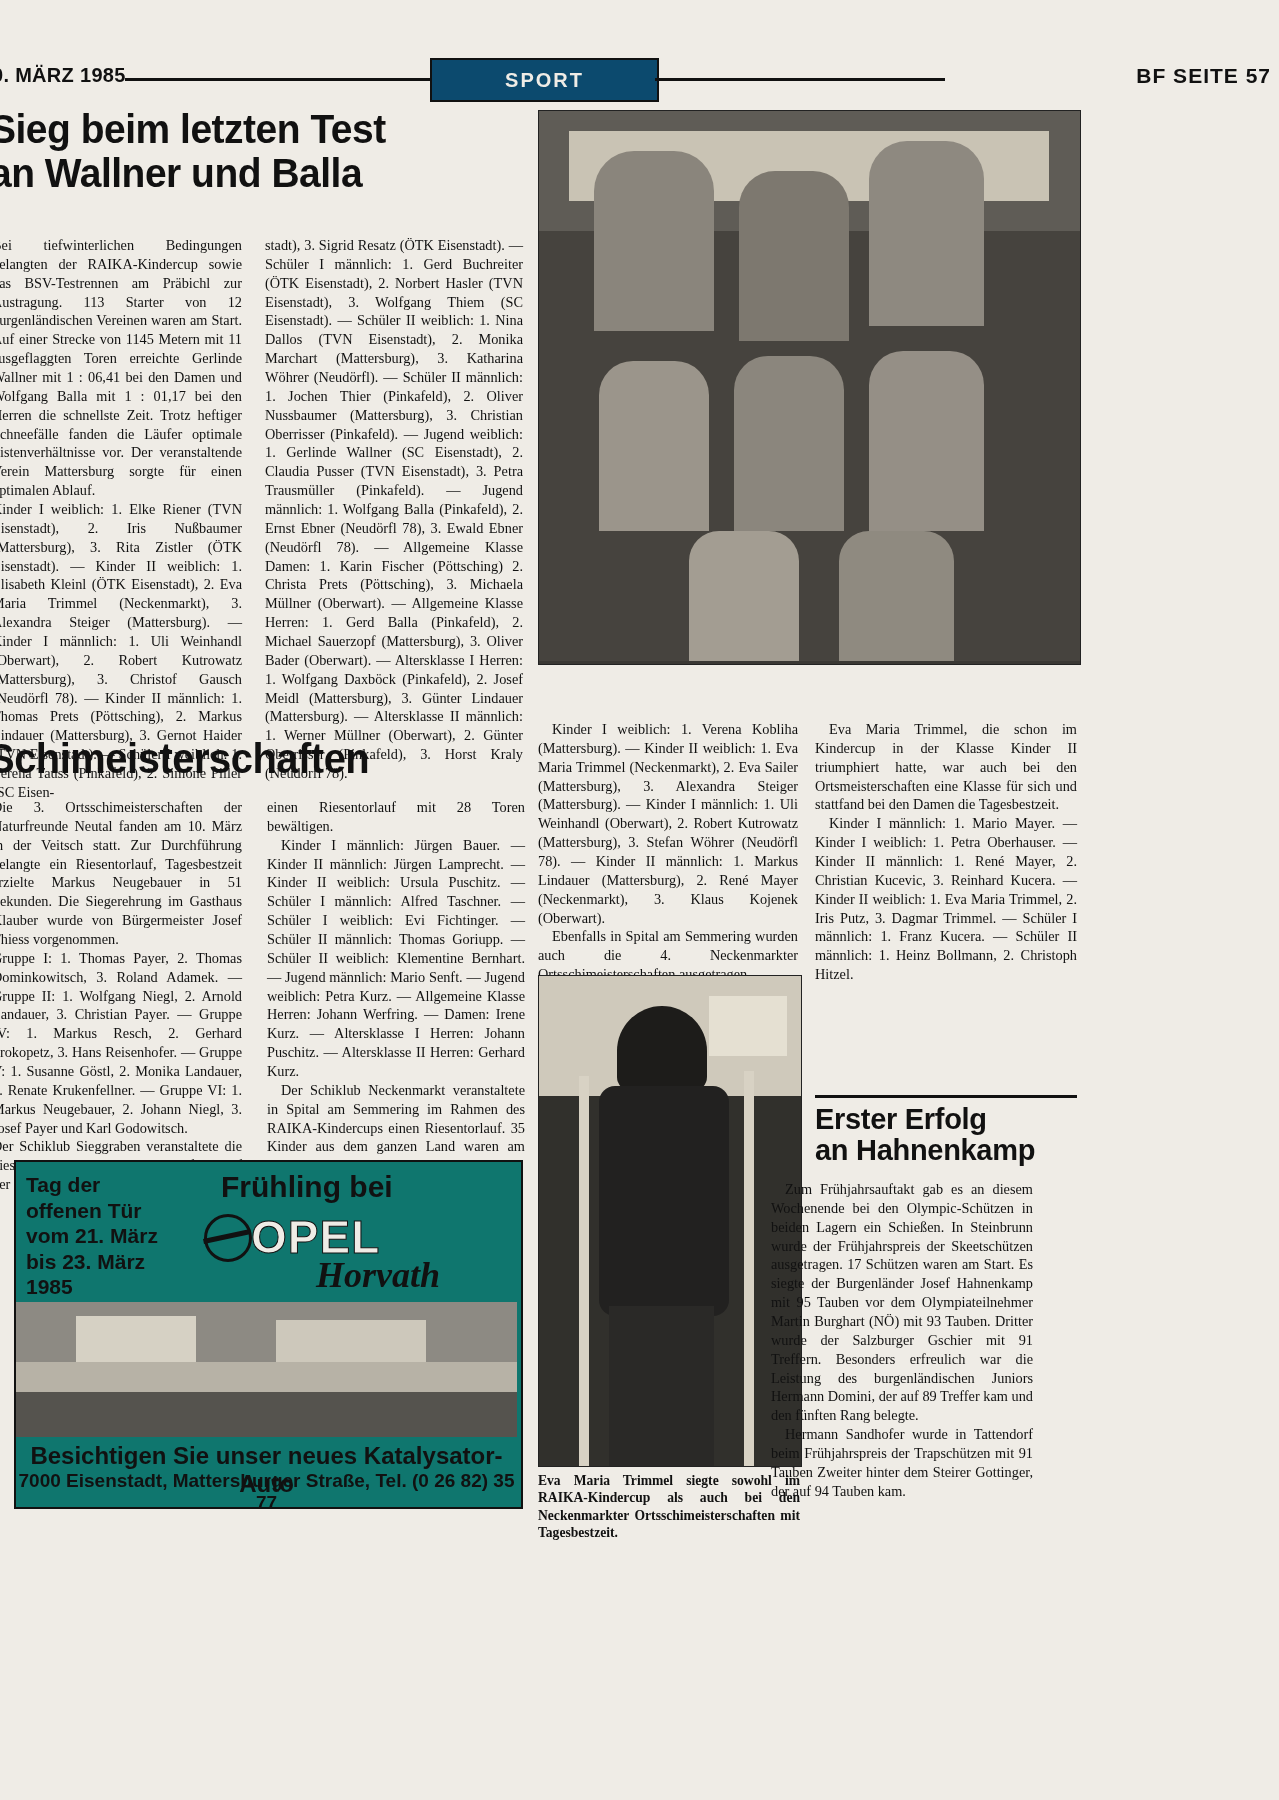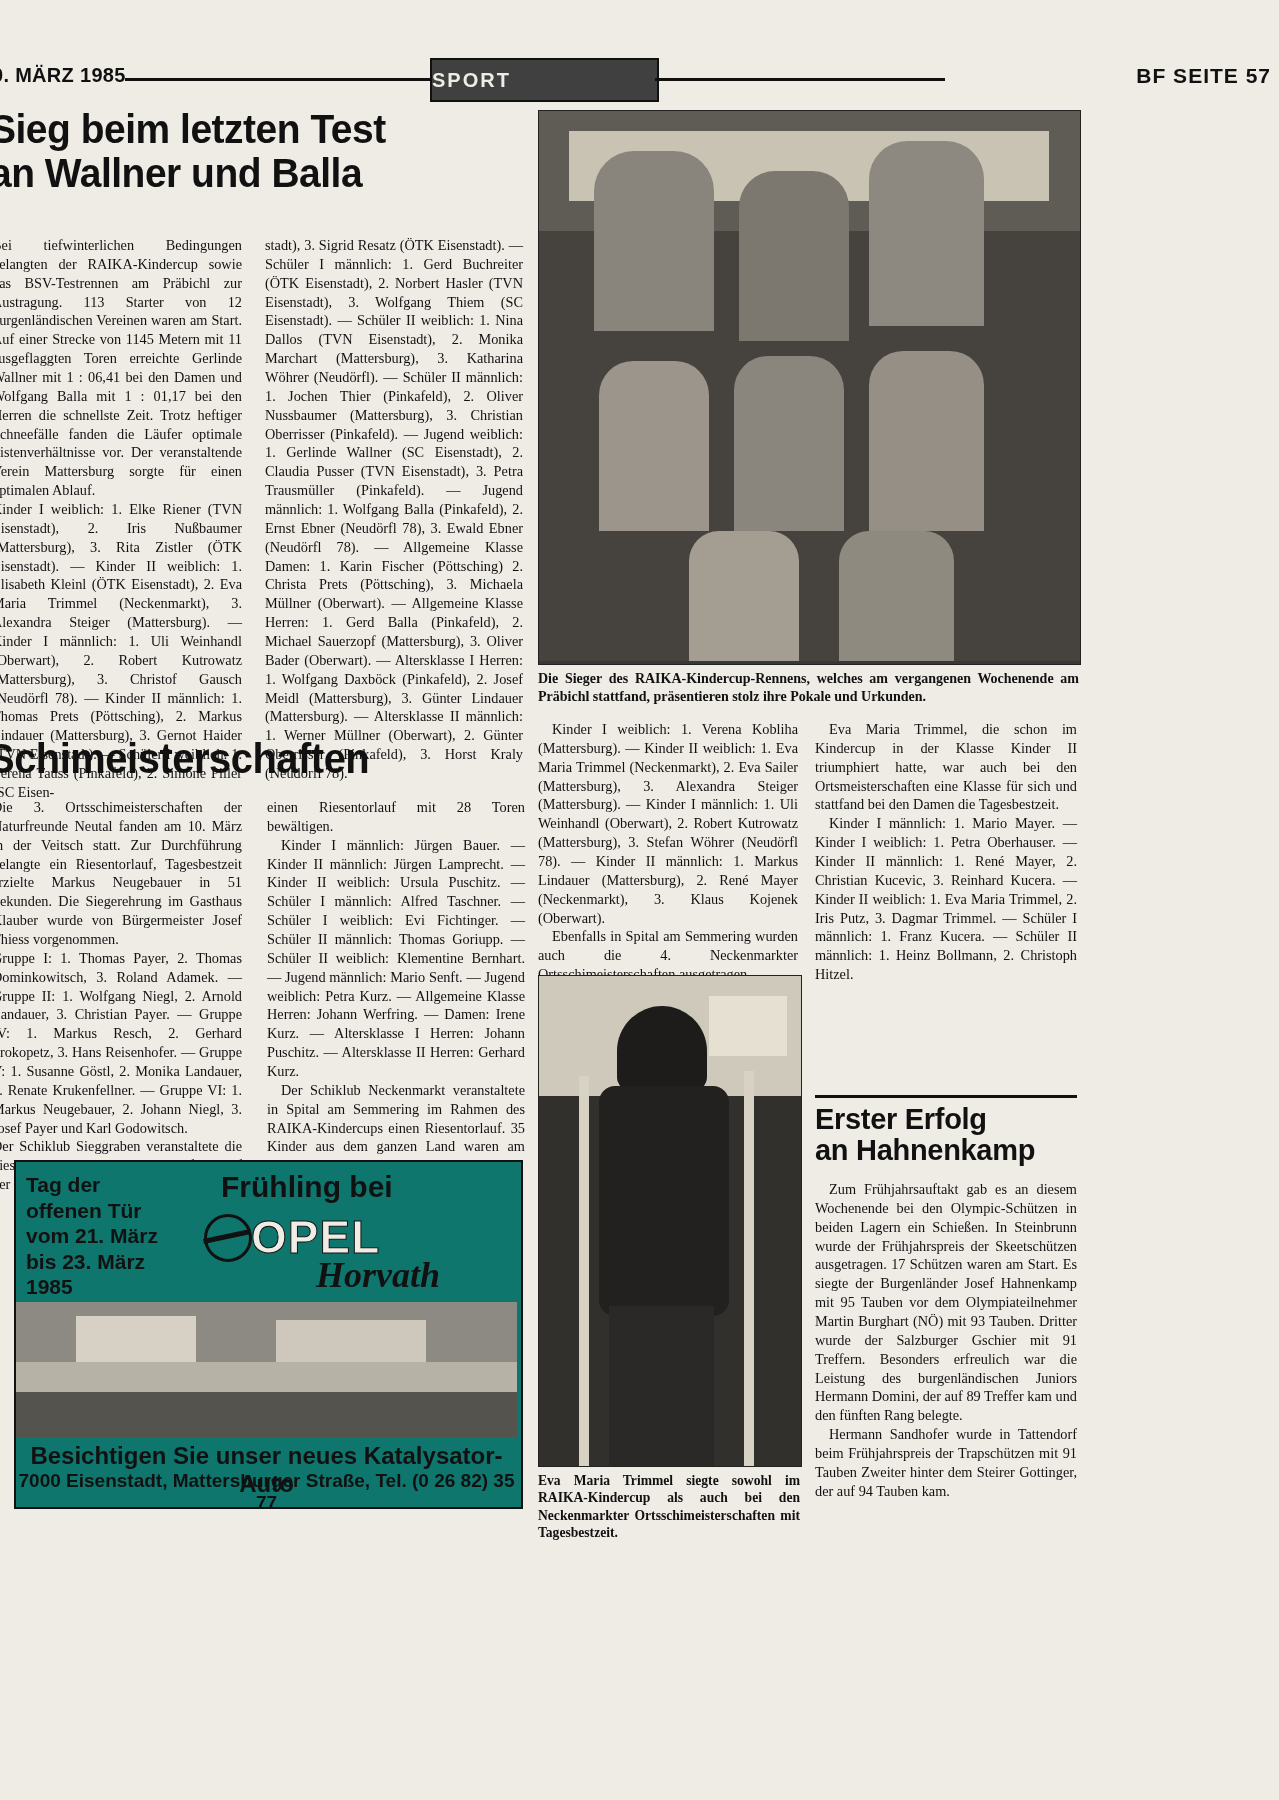--- a/index.html
+++ b/index.html
@@ -25,23 +25,23 @@
     font-size:20px;font-weight:bold;letter-spacing:.3px;
   }
   .mast-rule-left{
     position:absolute;left:125px;top:18px;width:305px;height:3px;background:#111;
   }
   .mast-rule-right{
     position:absolute;left:655px;top:18px;width:290px;height:3px;background:#111;
   }
   .mast-sport{
     position:absolute;left:430px;top:-2px;width:225px;height:40px;
-    background:#404040;
+    background:#0c4a6e;
     border:2px solid #111;
-    display:flex;align-items:center;
+    display:flex;align-items:center;justify-content:center;
   }
   .mast-sport span{
     color:#efece6;
     font-family:"Liberation Sans", sans-serif;
     font-size:20px;font-weight:bold;letter-spacing:2px;
   }
   .mast-page{
     position:absolute;right:8px;top:4px;
     font-family:"Liberation Sans", sans-serif;
     font-size:21px;font-weight:bold;letter-spacing:1px;
@@ -150,21 +150,21 @@
   }
   
   .hk{
     position:absolute;left:815px;top:1095px;width:262px;
   }
   .hk-rule{width:262px;height:3px;background:#111;margin-bottom:6px;}
   .hk-title{
     font-family:"Liberation Sans", sans-serif;font-weight:bold;
     font-size:29px;line-height:1.07;letter-spacing:-0.3px;
   }
-  #a5c1{left:815px;top:1180px;width:262px;font-family:Liberation Serif, serif;}
+  #a5c1{left:771px;top:1180px;width:262px;font-family:Liberation Serif, serif;}
   
   .ph-band{position:absolute;background:#d9d4c8;}
 </style>
 </head>
 <body>
 
 <div class="page">
 
   <div class="masthead">
     <div class="mast-date">0. MÄRZ 1985</div>
@@ -196,21 +196,20 @@
     <div class="ph-band" style="left:0;top:120px;width:541px;height:430px;background:#46433e;"></div>
     <div class="ph-band" style="left:55px;top:40px;width:120px;height:180px;background:#8a857c;border-radius:40px 40px 0 0;"></div>
     <div class="ph-band" style="left:200px;top:60px;width:110px;height:170px;background:#7d786f;border-radius:36px 36px 0 0;"></div>
     <div class="ph-band" style="left:330px;top:30px;width:115px;height:185px;background:#8e8980;border-radius:38px 38px 0 0;"></div>
     <div class="ph-band" style="left:60px;top:250px;width:110px;height:170px;background:#9b958b;border-radius:34px 34px 0 0;"></div>
     <div class="ph-band" style="left:195px;top:245px;width:110px;height:175px;background:#8b867d;border-radius:34px 34px 0 0;"></div>
     <div class="ph-band" style="left:330px;top:240px;width:115px;height:180px;background:#958f86;border-radius:34px 34px 0 0;"></div>
     <div class="ph-band" style="left:150px;top:420px;width:110px;height:130px;background:#a39d92;border-radius:30px 30px 0 0;"></div>
     <div class="ph-band" style="left:300px;top:420px;width:115px;height:130px;background:#8f8a80;border-radius:30px 30px 0 0;"></div>
   </div>
-  <div class="photo-caption">Die Sieger des RAIKA-Kindercup-Rennens, welches am vergangenen Wochenende am Präbichl stattfand, präsentieren stolz ihre Pokale und Urkunden.</div>
 
   <div class="headline2">Schimeisterschaften</div>
 
   <div class="col" id="a2c1">
     <p class="noind">Die 3. Ortsschimeisterschaften der Naturfreunde Neutal fanden am 10. März in der Veitsch statt. Zur Durchführung gelangte ein Riesentorlauf, Tagesbestzeit erzielte Markus Neugebauer in 51 Sekunden. Die Siegerehrung im Gasthaus Klauber wurde von Bürgermeister Josef Thiess vorgenommen.</p>
     <p class="noind">Gruppe I: 1. Thomas Payer, 2. Thomas Dominkowitsch, 3. Roland Adamek. — Gruppe II: 1. Wolfgang Niegl, 2. Arnold Landauer, 3. Christian Payer. — Gruppe IV: 1. Markus Resch, 2. Gerhard Prokopetz, 3. Hans Reisenhofer. — Gruppe V: 1. Susanne Göstl, 2. Monika Landauer, 3. Renate Krukenfellner. — Gruppe VI: 1. Markus Neugebauer, 2. Johann Niegl, 3. Josef Payer und Karl Godowitsch.</p>
     <p class="noind">Der Schiklub Sieggraben veranstaltete die diesjährigen Ortsschimeisterschaften auf der Rax. 87 Starter mußten</p>
   </div>
 
   <div class="col" id="a2c2">

